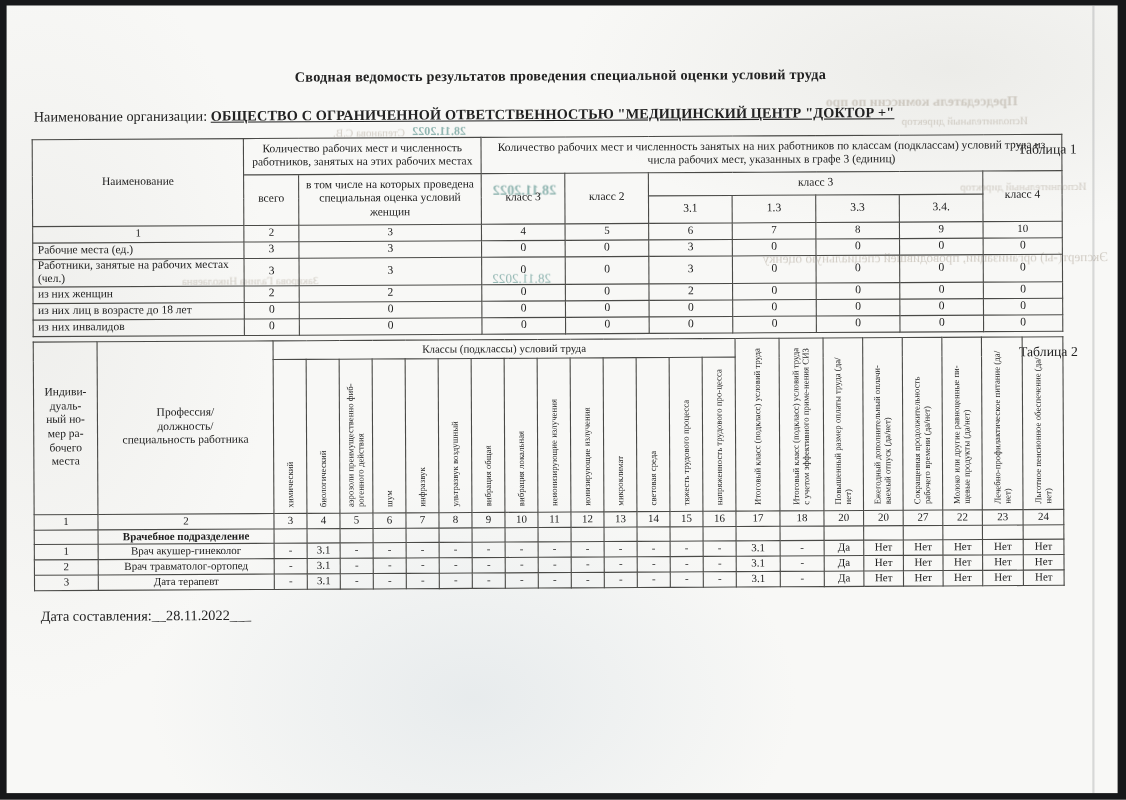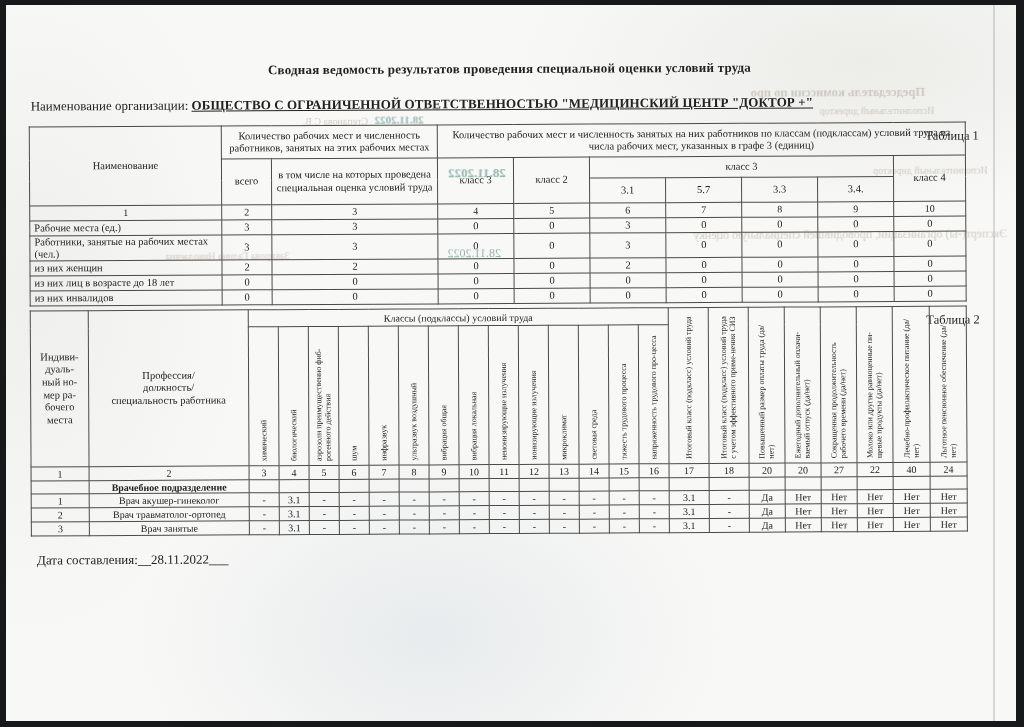--- a/index.html
+++ b/index.html
@@ -113,29 +113,29 @@
           <col style="width:72px">
       </colgroup>
       <tbody>
           <tr class="h1">
         <td rowspan="3">Наименование</td>
         <td colspan="2">Количество рабочих мест и численность работников, занятых на этих рабочих местах</td>
         <td colspan="7">Количество рабочих мест и численность занятых на них работников по классам (подклассам) условий труда из числа рабочих мест, указанных в графе 3 (единиц)</td>
       </tr>
       <tr class="h2">
         <td rowspan="2">всего</td>
-        <td rowspan="2">в том числе на которых проведена специальная оценка условий труда</td>
+        <td rowspan="2">в том числе на которых проведена специальная оценка условий женщин</td>
         <td rowspan="2">класс 3</td>
         <td rowspan="2">класс 2</td>
         <td colspan="4">класс 3</td>
         <td rowspan="2">класс 4</td>
       </tr>
       <tr class="h3">
         <td>3.1</td>
-        <td>5.7</td>
+        <td>1.3</td>
         <td>3.3</td>
         <td>3.4.</td>
       </tr>
       <tr class="num">
         <td>1</td>
         <td>2</td>
         <td>3</td>
         <td>4</td>
         <td>5</td>
         <td>6</td>
@@ -289,21 +289,21 @@
         <td>13</td>
         <td>14</td>
         <td>15</td>
         <td>16</td>
         <td>17</td>
         <td>18</td>
         <td>20</td>
         <td>20</td>
         <td>27</td>
         <td>22</td>
-        <td>40</td>
+        <td>23</td>
         <td>24</td>
       </tr>
       <tr class="sec">
         <td></td>
         <td class="b">Врачебное подразделение</td>
         <td></td>
             <td></td>
         <td></td>
             <td></td>
         <td></td>
@@ -372,21 +372,21 @@
         <td>-</td>
         <td>Да</td>
         <td>Нет</td>
         <td>Нет</td>
         <td>Нет</td>
         <td>Нет</td>
         <td>Нет</td>
       </tr>
       <tr class="dr">
         <td>3</td>
-        <td>Врач занятые</td>
+        <td>Дата терапевт</td>
         <td>-</td>
         <td>3.1</td>
         <td>-</td>
         <td>-</td>
         <td>-</td>
         <td>-</td>
         <td>-</td>
         <td>-</td>
         <td>-</td>
         <td>-</td>

